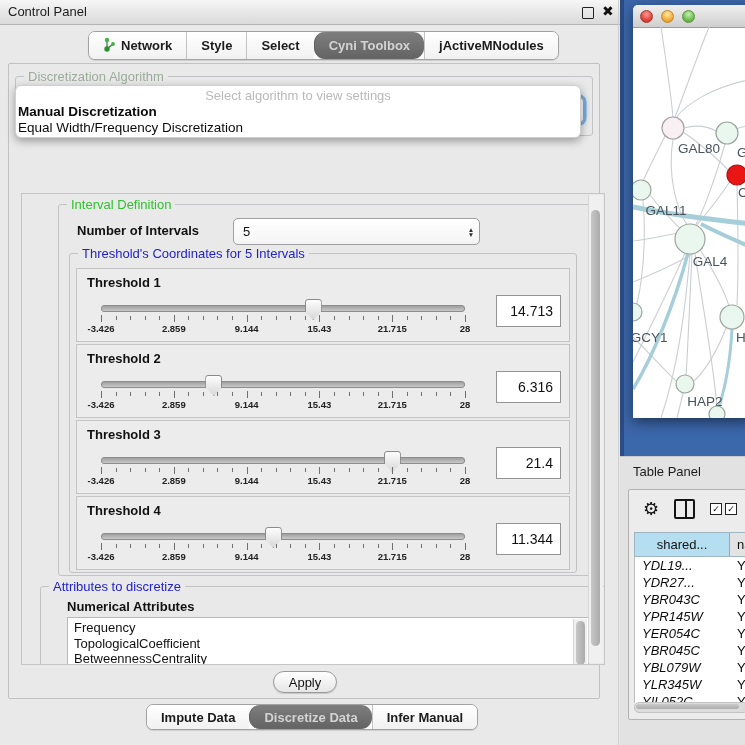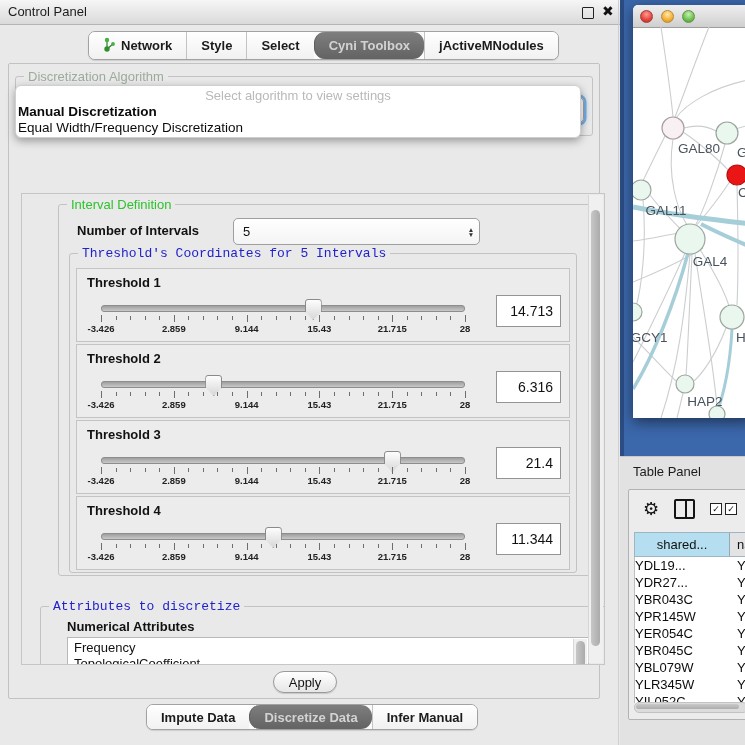--- a/index.html
+++ b/index.html
@@ -27,21 +27,21 @@
   #top-tabs{left:88px;top:31px;height:27px;}
   #bottom-tabs{left:146px;top:704px;height:24px;}
   
   .outer-panel{position:absolute;left:8px;top:63px;width:590px;height:634px;
     border:1px solid #c2c2c2;border-radius:2px;background:#e9e9e9;}
   
   .grp{position:absolute;border:1px solid #c3c3c6;border-radius:3px;}
   .grp>.grp-title{position:absolute;top:-8px;left:8px;padding:0 4px;background:#e9e9e9;
     font-size:13px;line-height:15px;white-space:nowrap;}
   .t-green{color:var(--group_title_green);}
-  .t-blue{color:var(--group_title_blue);font-family:Liberation Mono, monospace;}
+  .t-blue{color:var(--group_title_blue);}
   .t-gray{color:#9cab9c;}
   .t-dark{color:#3a3a3a;}
   
   .combo{position:absolute;background:linear-gradient(#ffffff,#f4f4f4);border:1px solid #9f9f9f;
     border-radius:5px;display:flex;align-items:center;font-size:13px;color:#111;}
   .combo .combo-text{flex:1;padding-left:9px;white-space:nowrap;overflow:hidden;}
   .combo .stepper{display:flex;flex-direction:column;align-items:center;justify-content:center;
     width:16px;height:100%;color:#333;font-size:6.5px;line-height:5px;}
   .combo.focused{box-shadow:0 0 0 2.5px var(--focus_ring),0 0 6px var(--focus_ring);}
   
@@ -109,21 +109,21 @@
   .cb{width:10px;height:10px;border:1.6px solid #222;font-size:9px;line-height:9px;color:#111;
     display:flex;align-items:center;justify-content:center;font-weight:700;background:#fff;}
   .tp-table{position:absolute;left:5px;top:42px;width:220px;}
   .tp-hrow{display:flex;height:23px;border:1px solid #9db6c2;border-right:none;}
   .tp-hcell{font-size:13px;color:#111;display:flex;align-items:center;box-sizing:border-box;}
   .tp-hcell.c1{width:95px;background:var(--table_header_selected);justify-content:center;border-right:1px solid #93aab6;}
   .tp-hcell.c2{width:110px;background:#e3e3e3;padding-left:7px;border-right:1px solid #bdbdbd;}
   .tp-rows{background:#fff;border-left:1px solid #bdbdbd;height:146px;overflow:hidden;}
   .tp-row{display:flex;height:17px;}
   .tp-cell{font-size:13px;color:#0c0c0c;box-sizing:border-box;line-height:17px;white-space:nowrap;overflow:hidden;}
-  .tp-cell.c1{width:95px;}
+  .tp-cell.c1{width:95px;padding-left:7px;font-style:italic;}
   .tp-cell.c2{width:110px;padding-left:7px;}
   .hsb{position:absolute;left:5px;top:212px;width:112px;height:9px;background:#dcdcdc;border-radius:5px;border:1px solid #c2c2c2;}
   .hsb .hthumb{position:absolute;left:1px;top:1px;height:5px;width:92%;border-radius:4px;background:linear-gradient(#c9c9c9,#adadad);}
   .divider-line{position:absolute;left:618px;top:0;width:1px;height:745px;background:#cfcfcf;}
 </style>
 </head>
 <body>
 
 <div id="root">
 
@@ -368,21 +368,21 @@
                       <span style="left: 80%;">21.715</span>
                       <span style="left: 100%;">28</span>
                     </div>
                   </div>
                   <div class="value-box">11.344</div>
                 </div>
               </div>
           </div>
         </div>
 
-        <div class="grp" style="left:18px;top:412px;width:552px;height:86px;padding-left:26px;">
+        <div class="grp" style="left:18px;top:392px;width:552px;height:86px;padding-left:26px;">
           <span class="grp-title t-blue">Attributes to discretize</span>
           <span style="position:absolute;left:26px;top:12px;font-size:13px;font-weight:700;color:#111;">Numerical Attributes</span>
           <div class="listbox" style="left:26px;top:30px;width:520px;height:52px;">
             <div id="attr-items" style="padding-top:2px;">
                 <div class="li">Frequency</div>
                 <div class="li">TopologicalCoefficient</div>
                 <div class="li">BetweennessCentrality</div>
               </div>
             <div class="vsb" style="width:13px;">
               <div class="vthumb" style="top:2px;height:44px;"></div>

